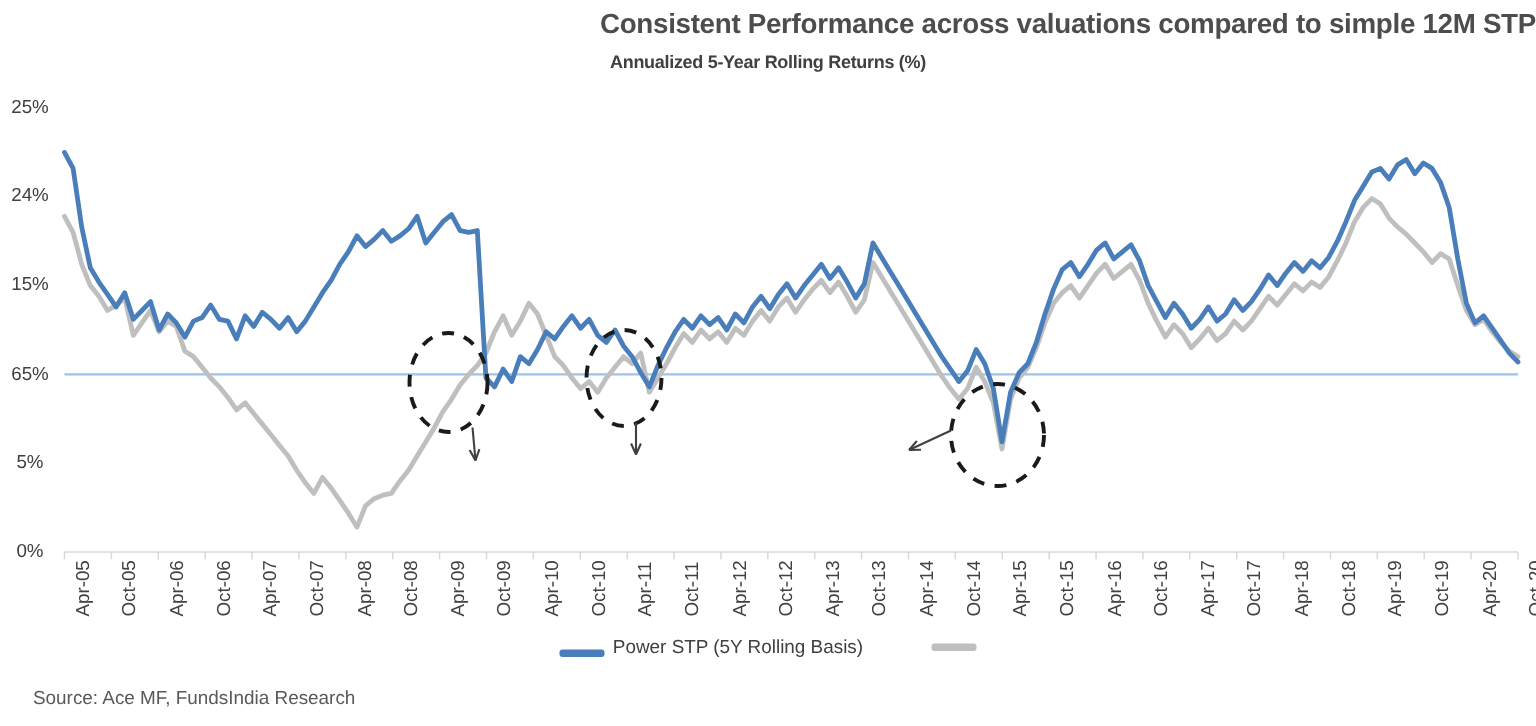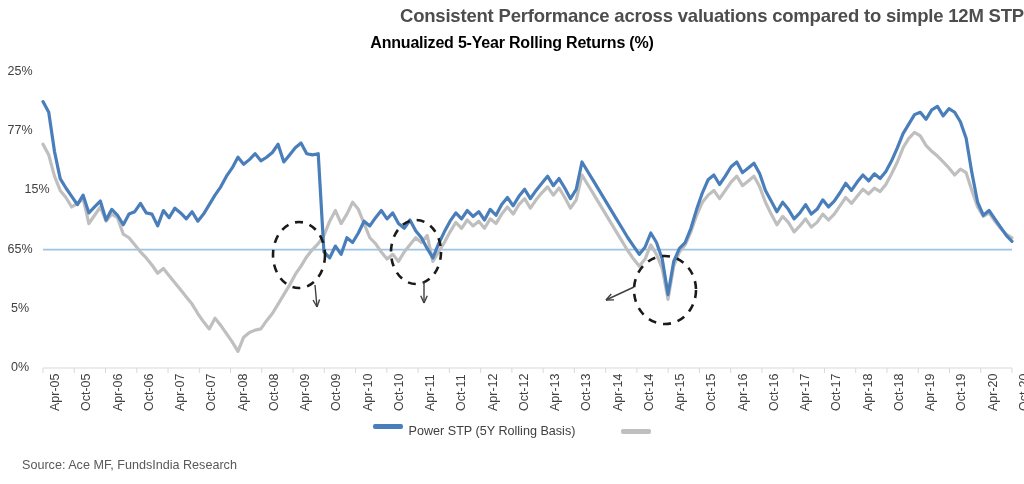--- a/index.html
+++ b/index.html
@@ -8,42 +8,42 @@
     font-family:"Liberation Sans", sans-serif;
     color:#404040;overflow:hidden;position:relative;
   }
   #chart-root{position:absolute;inset:0;}
   .title{
     position:absolute;left:0;right:0;top:5px;text-align:right;
     font-size:18.5px;font-weight:bold;color:#4d4d4d;letter-spacing:-0.2px;
   }
   .subtitle{
     position:absolute;left:0;right:0;top:34px;text-align:center;
-    font-size:16px;font-weight:bold;color:#000000;letter-spacing:-0.2px;
+    font-size:12px;font-weight:bold;color:#404040;letter-spacing:-0.2px;
   }
   .plot-svg{position:absolute;left:0;top:0;}
   .ytick{
     position:absolute;font-size:12.5px;color:#404040;text-align:center;
     width:40px;
   }
   .xtick{
     position:absolute;font-size:12.5px;color:#404040;
     transform-origin:left top;transform:rotate(-90deg);
     white-space:nowrap;
   }
   .annot{
     position:absolute;left:197px;top:327px;width:500px;
     font-size:12.6px;line-height:17px;color:#1a1a1a;
   }
   .legend{
     position:absolute;left:0;right:0;top:424px;
     display:flex;justify-content:center;align-items:center;gap:46px;
     font-size:12.6px;color:#404040;
   }
-  .legend-item{display:flex;align-items:flex-start;gap:6px;}
+  .legend-item{display:flex;align-items:flex-end;gap:6px;}
   .swatch{display:inline-block;width:30px;height:5px;border-radius:2px;}
   .source{
     position:absolute;left:22px;top:458px;
     font-size:12.6px;color:#595959;
   }
 </style>
 </head>
 <body>
 
 <div id="chart-root">
@@ -107,22 +107,22 @@
         <line x1="634" y1="287" x2="606" y2="300" stroke="#404040" stroke-width="1.4"></line>
         <line x1="606" y1="300" x2="611.2517385608538" y2="293.9651642865409" stroke="#404040" stroke-width="1.4"></line>
         <line x1="606" y1="300" x2="613.999139154589" y2="299.88264248843205" stroke="#404040" stroke-width="1.4"></line>
       </g>
   </svg>
 
   <div id="ytick-layer">
       <div class="ytick" style="left: 0px; top: 360px;">0%</div>
       <div class="ytick" style="left: 0px; top: 300.8px;">5%</div>
       <div class="ytick" style="left: 0px; top: 241.6px;">65%</div>
-      <div class="ytick" style="left: 17px; top: 182.4px;">15%</div>
-      <div class="ytick" style="left: 0px; top: 123.2px;">77%</div>
+      <div class="ytick" style="left: 0px; top: 182.4px;">15%</div>
+      <div class="ytick" style="left: 0px; top: 123.2px;">24%</div>
       <div class="ytick" style="left: 0px; top: 64px;">25%</div>
     </div>
   <div id="xtick-layer">
       <div class="xtick" style="left: 48px; top: 411px;">Apr-05</div>
       <div class="xtick" style="left: 79.2581px; top: 411px;">Oct-05</div>
       <div class="xtick" style="left: 110.516px; top: 411px;">Apr-06</div>
       <div class="xtick" style="left: 141.774px; top: 411px;">Oct-06</div>
       <div class="xtick" style="left: 173.032px; top: 411px;">Apr-07</div>
       <div class="xtick" style="left: 204.29px; top: 411px;">Oct-07</div>
       <div class="xtick" style="left: 235.548px; top: 411px;">Apr-08</div>

